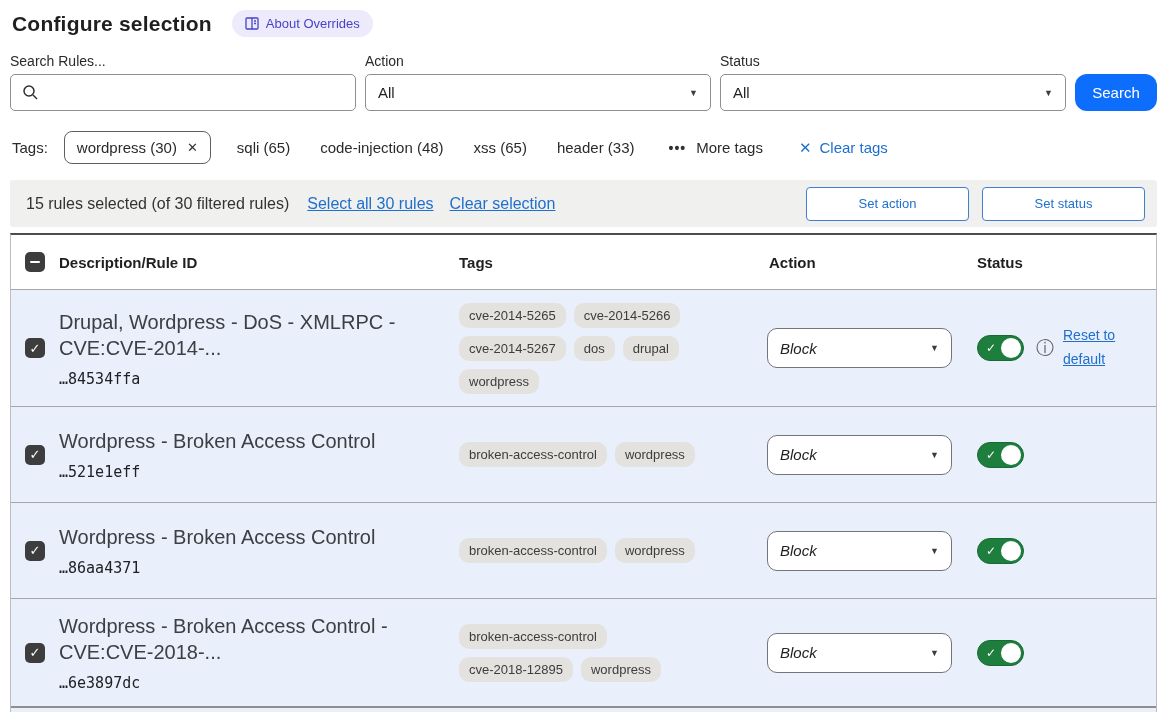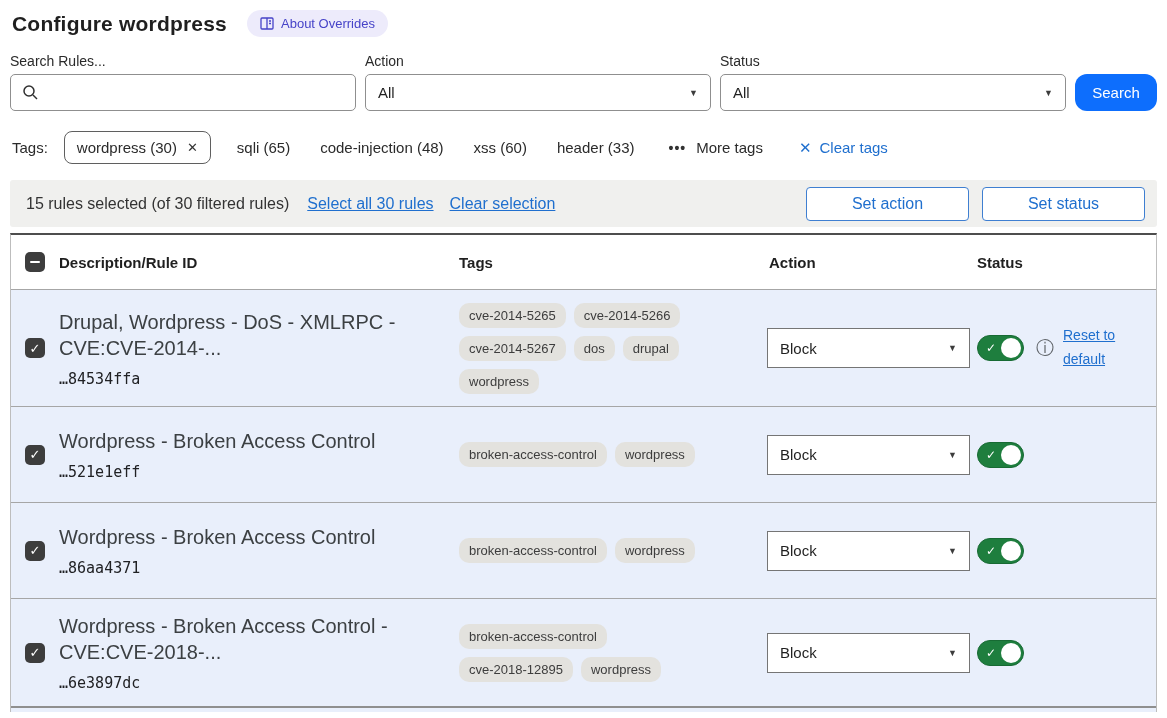--- a/index.html
+++ b/index.html
@@ -40,21 +40,21 @@
   .clear-tags .x { font-size:15px; }
   .clear-tags span.lbl { }
 
   
   .selection-bar { background:#f0f0ee; border-radius:3px; height:47px; display:flex; align-items:center;
     padding:0 12px 0 16px; margin-bottom:6px; }
   .sel-summary { font-size:16px; color:#333; margin-right:18px; }
   .sel-link { color:#1f6fce; font-size:16px; text-decoration:underline; margin-right:16px; cursor:pointer; }
   .sel-spacer { flex:1; }
   .outline-btn { width:163px; height:34px; background:#fff; border:1px solid #3f7fd1; border-radius:4px;
-    color:#1f6fce; font-size:16px; font-family:inherit; cursor:pointer; margin-left:13px; }
+    color:#1f6fce; font-size:13px; font-family:inherit; cursor:pointer; margin-left:13px; }
 
   
   .rules-table { border-top:2px solid #4d4d4d; border-left:1px solid #bdbdbd; border-right:1px solid #bdbdbd; }
   .trow { display:grid; grid-template-columns:48px 400px 300px 210px 1fr; align-items:center; }
   .thead { background:#fff; height:54px; font-weight:700; font-size:15px; color:#1f1f1f; }
   .tbody .trow { background:#e9effb; border-top:1px solid #a6a6a6; }
   .tbody .trow:nth-child(1) { min-height:117px; }
   .tbody .trow:nth-child(2) { min-height:96px; }
   .tbody .trow:nth-child(3) { min-height:96px; }
   .tbody .trow:nth-child(4) { min-height:108px; }
@@ -67,21 +67,21 @@
   .checkbox .tick { color:#fff; font-size:13px; font-weight:700; line-height:1; }
 
   .cell-desc { padding-right:16px; }
   .desc { font-size:20px; color:#3c4043; line-height:1.3; }
   .rule-id { font-family:"DejaVu Sans Mono","Liberation Mono",monospace; font-size:15px; color:#202124; margin-top:9px; }
 
   .cell-tags { display:flex; flex-wrap:wrap; gap:8px 8px; max-width:250px; padding:6px 0; }
   .tag-pill { background:#e3e2de; border-radius:10px; padding:5px 10px; font-size:13px; color:#3d3d3d; white-space:nowrap; }
 
   .cell-action { padding-left:8px; }
-  .action-select { width:203px; height:40px; border-radius:0; border:1px solid #757575; }
+  .action-select { width:185px; height:40px; border-radius:10px; border:1px solid #757575;font-style:italic; }
 
   .cell-status { display:flex; align-items:center; padding-left:8px; }
   .toggle { width:47px; height:26px; border-radius:13px; background:#1e7e3e; border:1px solid #176a33;
     position:relative; cursor:pointer; flex:none; }
   .toggle .tick { position:absolute; left:8px; top:5px; color:#fff; font-size:12px; font-weight:700; }
   .toggle .knob { position:absolute; right:2px; top:2px; width:20px; height:20px; background:#fff; border-radius:50%; }
   .info-icon { font-size:18px; color:#5f6368; margin-left:12px; cursor:pointer; line-height:1; }
   .reset-link { display:inline-block; width:64px; margin-left:9px; color:#1f6fce; font-size:14px;
     line-height:1.7; text-decoration:underline; cursor:pointer; }
 
@@ -89,21 +89,21 @@
   .hdr-action { padding-left:10px; }
   .hdr-status { padding-left:8px; }
   .mag svg { display:block; }
 </style>
 </head>
 <body>
 
 <div class="page">
 
   <div class="title-row">
-    <div class="page-title">Configure wordpress</div>
+    <div class="page-title">Configure selection</div>
     <div class="about-badge">
       <span>
           <svg width="14" height="13" viewBox="0 0 14 13" fill="none" stroke="#4643c8" stroke-width="1.3">
             <rect x="1" y="1" width="12" height="11" rx="1"></rect>
             <line x1="7" y1="1" x2="7" y2="12"></line>
             <line x1="9" y1="4" x2="11" y2="4"></line>
             <line x1="9" y1="6.5" x2="11" y2="6.5"></line>
           </svg>
         </span>
       <span>About Overrides</span>
@@ -138,21 +138,21 @@
     </div>
     <button class="search-btn">Search</button>
   </div>
 
   <div class="tags-bar">
     <span class="tags-label">Tags:</span>
     <span class="tag-chip">
       <span>wordpress (30)</span>
       <span class="x">✕</span>
     </span>
-    <span id="tag-links"><span class="tag-link">sqli (65)</span><span class="tag-link">code-injection (48)</span><span class="tag-link">xss (60)</span><span class="tag-link">header (33)</span></span>
+    <span id="tag-links"><span class="tag-link">sqli (65)</span><span class="tag-link">code-injection (48)</span><span class="tag-link">xss (65)</span><span class="tag-link">header (33)</span></span>
     <span class="more-tags">
       <span class="dots">•••</span>
       <span>More tags</span>
     </span>
     <span class="clear-tags">
       <span class="x">✕</span>
       <span class="lbl">Clear tags</span>
     </span>
   </div>
 

